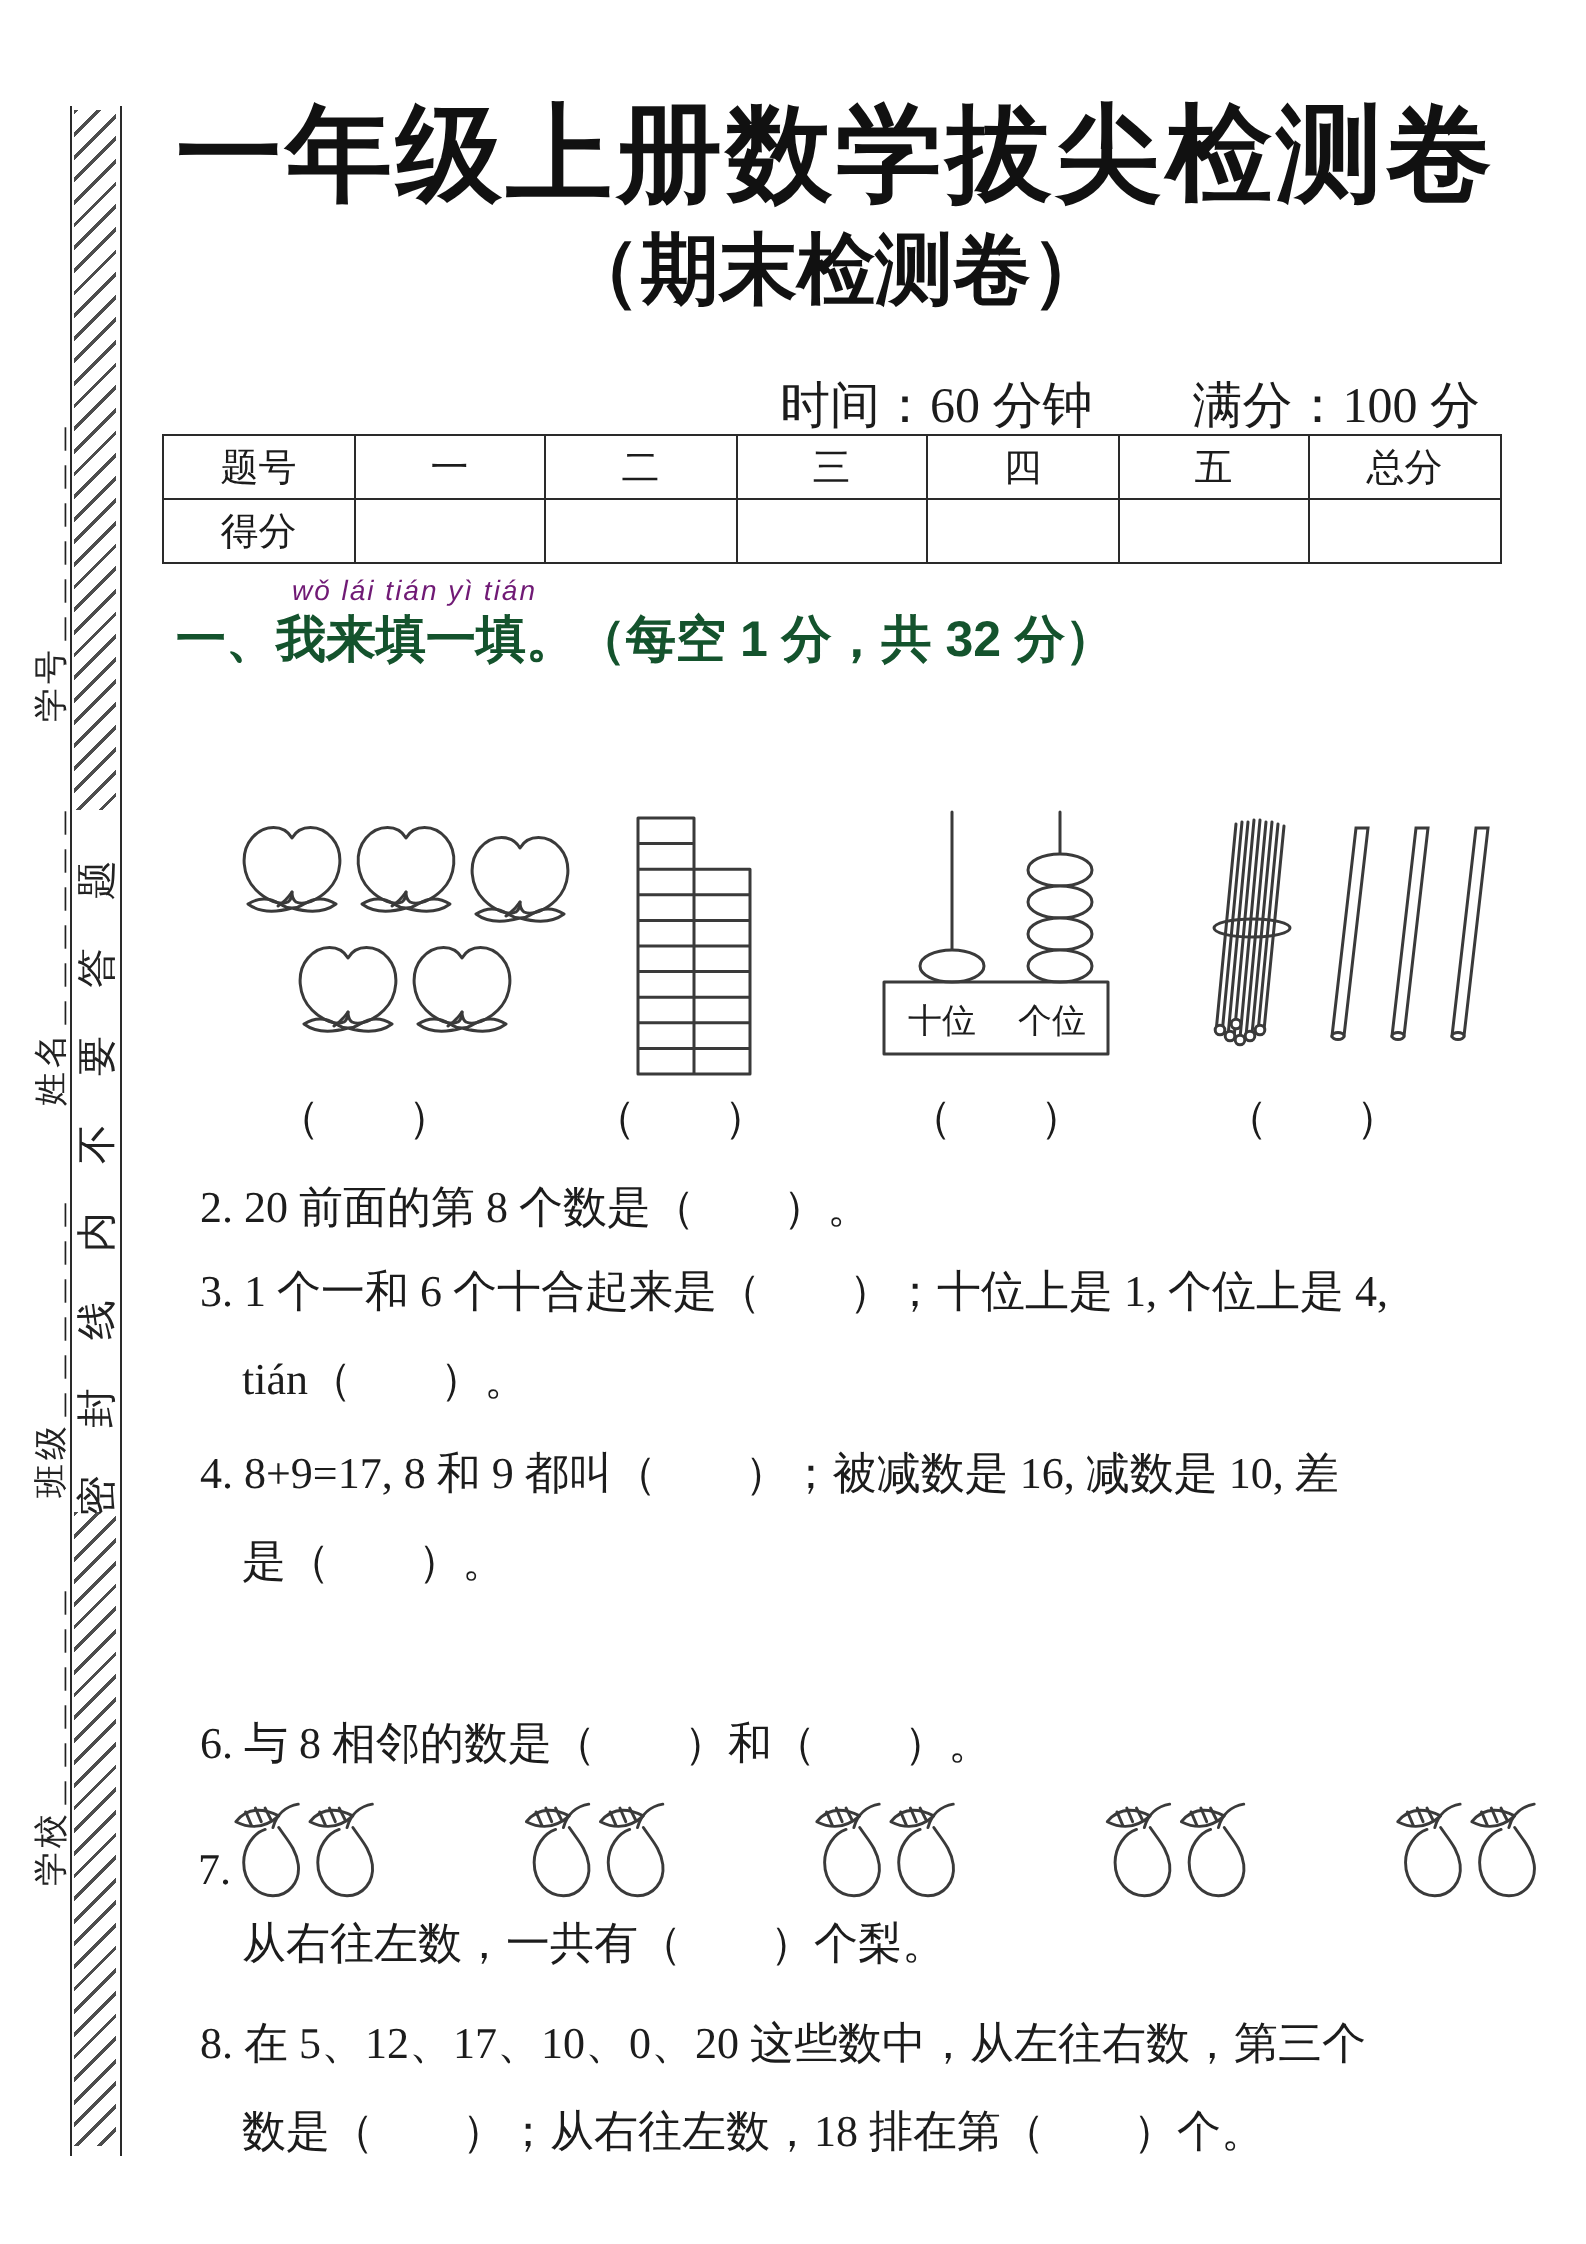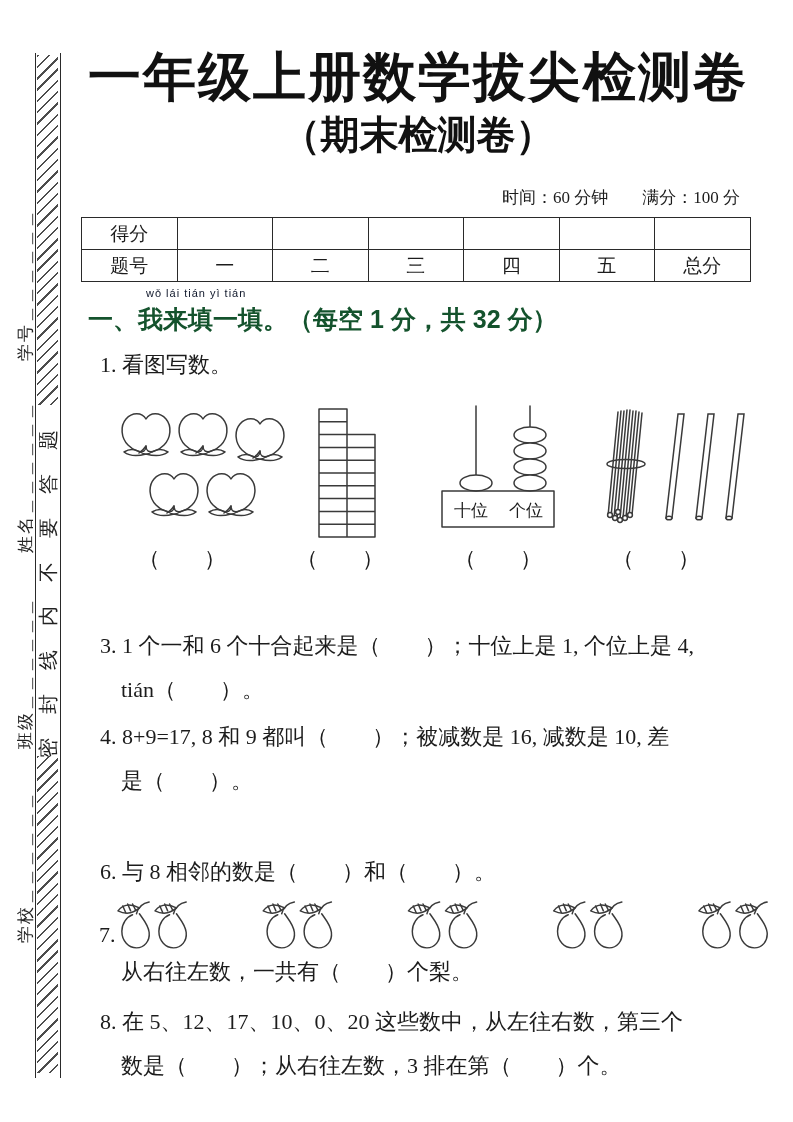--- a/index.html
+++ b/index.html
@@ -39,36 +39,36 @@
     left:80px;top:42px;width:676px;text-align:center;
     font-family:"Liberation Sans", sans-serif;font-weight:700;
     font-size:53px;letter-spacing:2px;color:#111;
   }
   .exam-subtitle{
     left:80px;top:108px;width:676px;text-align:center;
     font-family:"Liberation Sans", sans-serif;font-weight:700;
     font-size:39px;color:#111;
   }
   .exam-meta{
-    left:80px;top:186px;width:660px;text-align:right;font-size:17px;
+    left:80px;top:186px;width:660px;text-align:right;font-size:25px;
   }
 
   
   .score-table{
     position:absolute;left:81px;top:217px;border-collapse:collapse;table-layout:fixed;
   }
   .score-table td{
     border:1.7px solid #2a2a2a;width:94.5px;height:31px;
     text-align:center;font-size:19px;padding:0;
   }
 
   
   .pinyin{
     left:146px;top:287px;font-family:"Liberation Sans", sans-serif;
-    font-size:11px;letter-spacing:1px;color:#0f172a;
+    font-size:14px;letter-spacing:1px;color:#701a75;font-style:italic;
   }
   .section-heading{
     left:88px;top:303px;font-family:"Liberation Sans", sans-serif;
     font-weight:700;font-size:25px;color:#14532d;
   }
   .qline{font-size:22px;line-height:30px;}
   .blank{font-size:22px;}
   svg{display:block;}
   .fig-stroke{stroke:#3a3a3a;fill:none;stroke-width:1.5;stroke-linecap:round;stroke-linejoin:round;}
   .fig-fill{stroke:#3a3a3a;fill:#fff;stroke-width:1.5;}
@@ -90,44 +90,43 @@
   <div class="margin-field" style="top:661px;">班级＿＿＿＿＿＿</div>
   <div class="margin-field" style="top:855px;">学校＿＿＿＿＿＿</div>
 
   <div class="abs exam-subtitle nowrap">（期末检测卷）</div>
   <div class="abs exam-title nowrap">一年级上册数学拔尖检测卷</div>
   <div class="abs exam-meta nowrap">时间：60 分钟　　满分：100 分</div>
 
   <table class="score-table">
     <tbody>
         <tr>
-      <td>得分</td>
-      <td></td>
-      <td></td>
-      <td></td>
-      <td></td>
-      <td></td>
-      <td></td>
-    </tr>
-    <tr>
       <td>题号</td>
       <td>一</td>
       <td>二</td>
       <td>三</td>
       <td>四</td>
       <td>五</td>
       <td>总分</td>
     </tr>
+    <tr>
+      <td>得分</td>
+      <td></td>
+      <td></td>
+      <td></td>
+      <td></td>
+      <td></td>
+      <td></td>
+    </tr>
   </tbody>
     </table>
 
   <div class="abs pinyin nowrap">wǒ lái tián yì tián</div>
   <div class="abs section-heading nowrap">一、我来填一填。（每空 1 分，共 32 分）</div>
 
-  <div class="abs qline nowrap" style="left:100px;top:350px;">1. 看图写数。</div>
 
   <svg class="abs" style="left:113px;top:408px;" width="178" height="118" viewBox="0 0 178 118">
     <defs>
       <g id="peach">
         <path class="fig-stroke" d="M28 9 C24 2 14 2 8 9 C2 16 3 28 10 35 C15 40 22 43 26 41 C27.5 40 28 38 28 36 C28 38 28.5 40 30 41 C34 43 41 40 46 35 C53 28 54 16 48 9 C42 2 32 2 28 9 Z"></path>
         <path class="fig-stroke" d="M28 36 C26 39 24 41 21 43"></path>
         <path class="fig-stroke" d="M6 42 Q14 37 22 42 Q28 46 34 42 Q42 37 50 42 Q42 48 28 44 Q14 48 6 42 Z"></path>
       </g>
     </defs>
     <use href="#peach" x="5" y="2"></use>
@@ -183,20 +182,21 @@
       <path d="M140 8 L146 8 L134 112 L128 112 Z"></path>
         <ellipse cx="131" cy="112" rx="3" ry="1.8"></ellipse>
     </g>
   </svg>
 
   <div class="abs blank nowrap" style="left:138px;top:544px;">（　　）</div>
   <div class="abs blank nowrap" style="left:296px;top:544px;">（　　）</div>
   <div class="abs blank nowrap" style="left:454px;top:544px;">（　　）</div>
   <div class="abs blank nowrap" style="left:612px;top:544px;">（　　）</div>
 
+  <div class="abs qline nowrap" style="left:100px;top:589px;">2. 20 前面的第 8 个数是（　　）。</div>
   <div class="abs qline nowrap" style="left:100px;top:631px;">3. 1 个一和 6 个十合起来是（　　）；十位上是 1, 个位上是 4,</div>
   <div class="abs qline nowrap" style="left:121px;top:675px;">tián（　　）。</div>
   <div class="abs qline nowrap" style="left:100px;top:722px;">4. 8+9=17, 8 和 9 都叫（　　）；被减数是 16, 减数是 10, 差</div>
   <div class="abs qline nowrap" style="left:121px;top:766px;">是（　　）。</div>
   <div class="abs qline nowrap" style="left:100px;top:857px;">6. 与 8 相邻的数是（　　）和（　　）。</div>
 
   <div class="abs qline nowrap" style="left:99px;top:920px;">7.</div>
   <svg class="abs" style="left:116px;top:896px;" width="655" height="56" viewBox="0 0 672 57">
     <defs>
       <g id="pear">
@@ -213,15 +213,15 @@
     <use href="#pear" x="298" y="3"></use>
       <use href="#pear" x="336" y="3"></use>
     <use href="#pear" x="447" y="3"></use>
       <use href="#pear" x="485" y="3"></use>
     <use href="#pear" x="596" y="3"></use>
       <use href="#pear" x="634" y="3"></use>
   </svg>
   <div class="abs qline nowrap" style="left:121px;top:957px;">从右往左数，一共有（　　）个梨。</div>
 
   <div class="abs qline nowrap" style="left:100px;top:1007px;">8. 在 5、12、17、10、0、20 这些数中，从左往右数，第三个</div>
-  <div class="abs qline nowrap" style="left:121px;top:1051px;">数是（　　）；从右往左数，3 排在第（　　）个。</div>
+  <div class="abs qline nowrap" style="left:121px;top:1051px;">数是（　　）；从右往左数，18 排在第（　　）个。</div>
 
 </div>
 
 </body></html>

